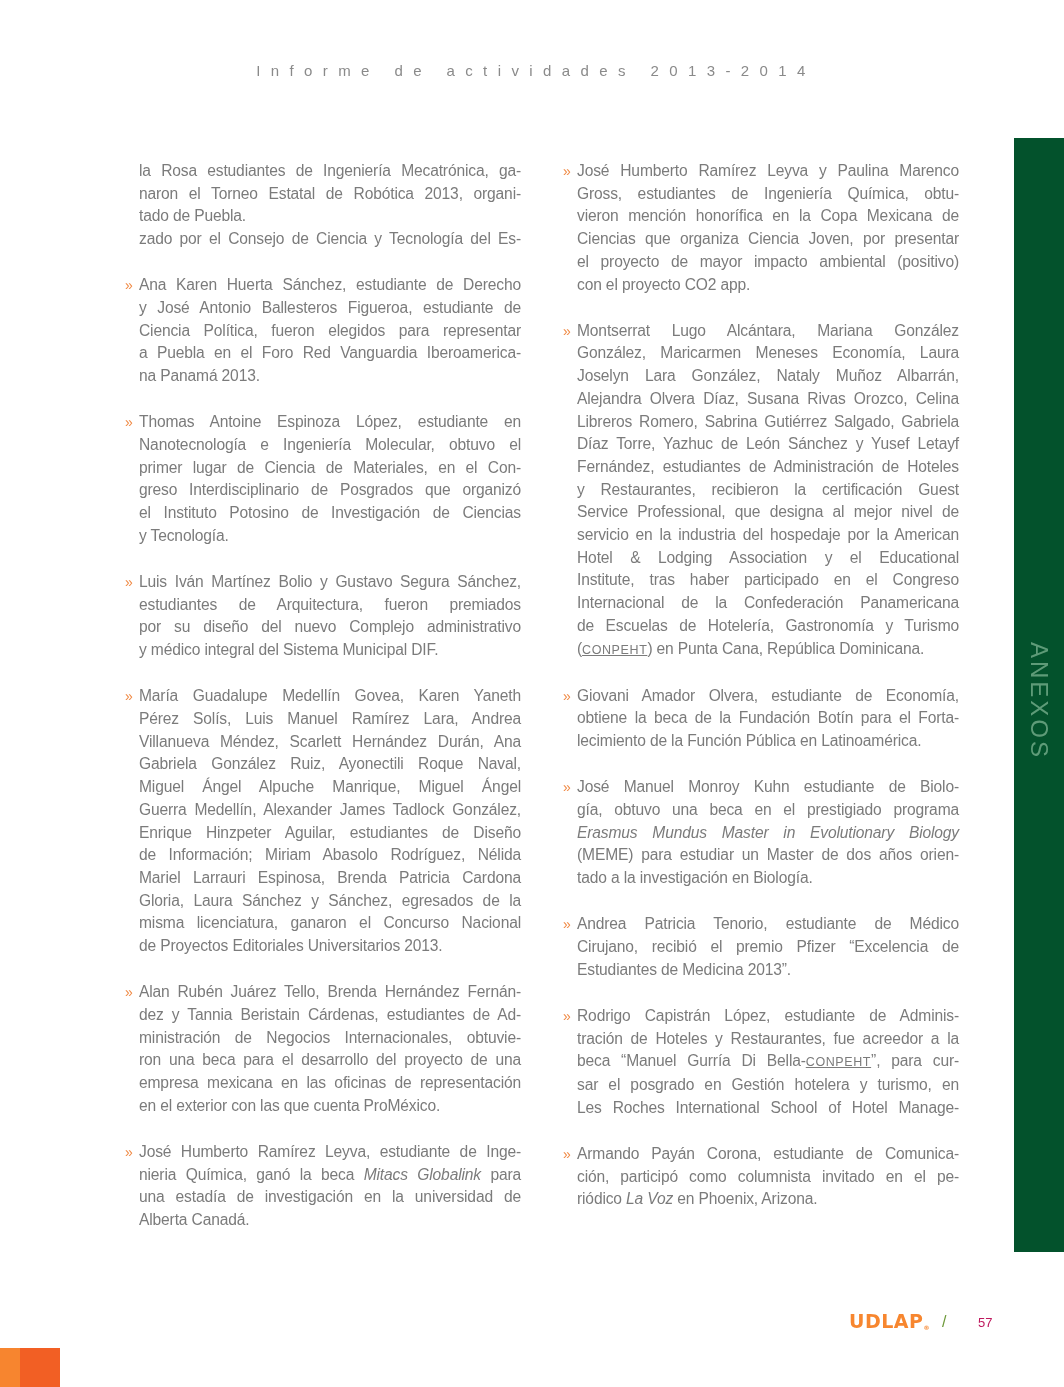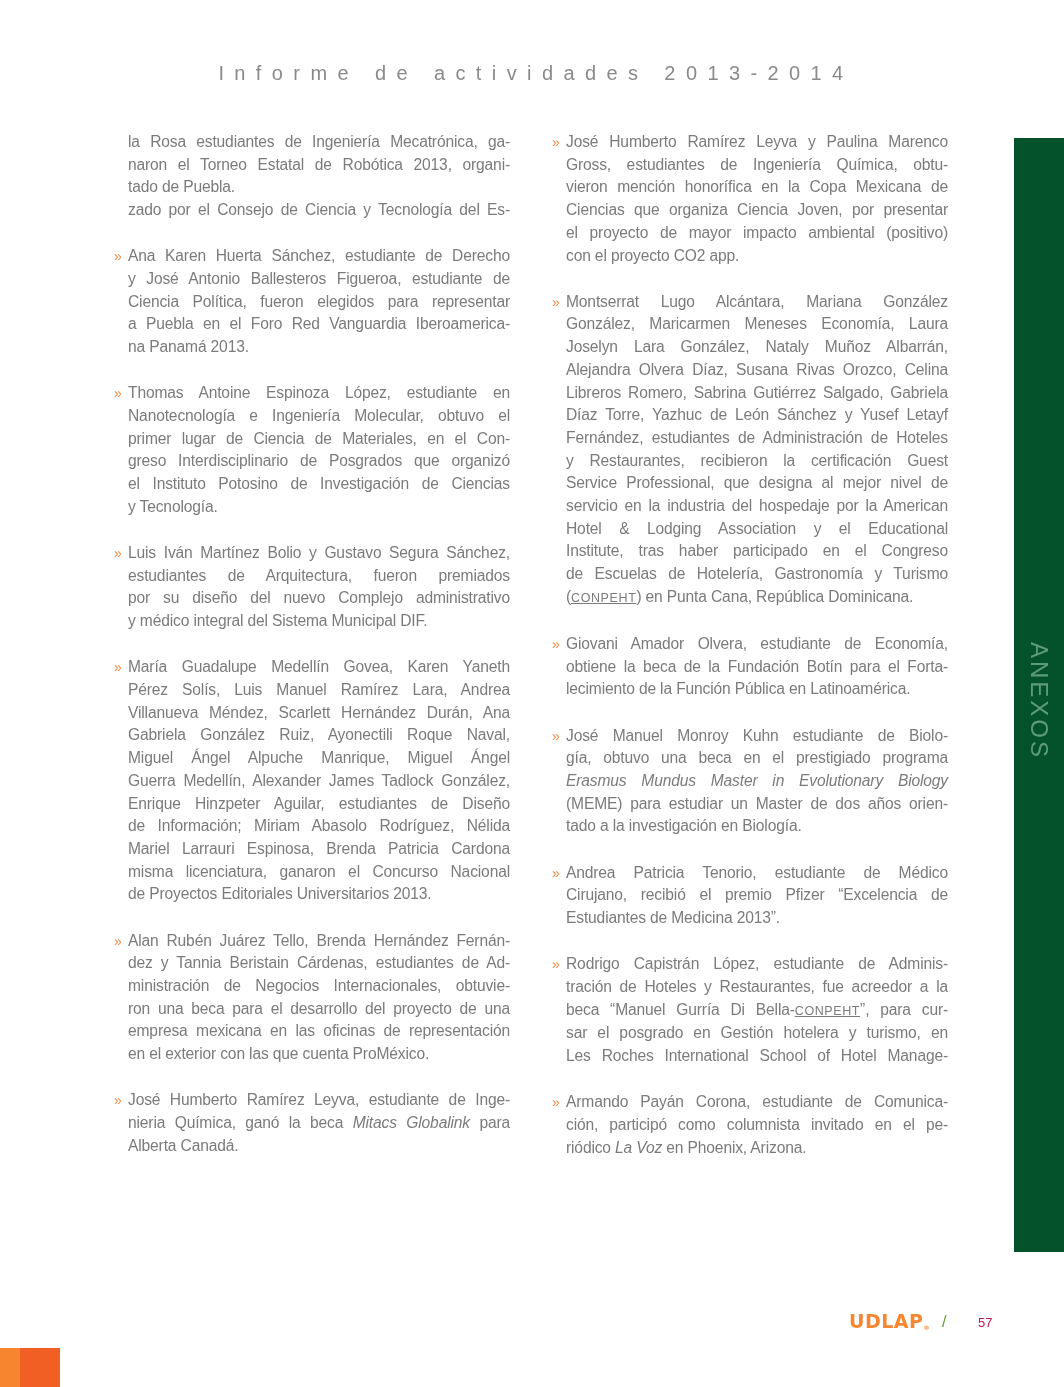--- a/index.html
+++ b/index.html
@@ -1,20 +1,20 @@
 <!DOCTYPE html>
 <html><head>
 <meta charset="utf-8">
 <style>
   html, body { margin: 0; padding: 0; }
   body { width: 1064px; height: 1387px; background: #ffffff; position: relative; overflow: hidden;
          font-family: "Liberation Sans", sans-serif; }
   .header { position: absolute; top: 62px; left: 0; width: 1064px; text-align: center;
-            font-size: 20px; letter-spacing: 10.4px; color: #8a8a8a; padding-left: 8px; box-sizing: border-box; }
-  .col { position: absolute; top: 131px; width: 396px; }
+            font-size: 15px; letter-spacing: 10.4px; color: #8a8a8a; padding-left: 8px; box-sizing: border-box; }
+  .col { position: absolute; top: 160px; width: 396px; margin-left: 11px; }
   .col.left { left: 114px; }
   .col.right { left: 552px; }
   .item { position: relative; padding-left: 14px; margin-bottom: 23.5px; }
   .item .bullet { position: absolute; left: 0; top: 0; color: #f08a45; font-size: 14px; line-height: 22.7px; }
   .line { display: block; font-size: 15.6px; line-height: 22.7px; color: #7b7b7b; text-align: justify;
           text-align-last: justify; white-space: nowrap; letter-spacing: -0.15px; }
   .line.last { text-align-last: left; }
   .line i { }
   .sc { font-size: 12.5px; letter-spacing: 0.6px; text-decoration: underline; }
   .sidebar { position: absolute; left: 1014px; top: 138px; width: 50px; height: 1114px; background: #03522c; }
@@ -70,36 +70,38 @@
       <span class="bullet">»</span>
       <span class="line">María Guadalupe Medellín Govea, Karen Yaneth</span>
       <span class="line">Pérez Solís, Luis Manuel Ramírez Lara, Andrea</span>
       <span class="line">Villanueva Méndez, Scarlett Hernández Durán, Ana</span>
       <span class="line">Gabriela González Ruiz, Ayonectili Roque Naval,</span>
       <span class="line">Miguel Ángel Alpuche Manrique, Miguel Ángel</span>
       <span class="line">Guerra Medellín, Alexander James Tadlock González,</span>
       <span class="line">Enrique Hinzpeter Aguilar, estudiantes de Diseño</span>
       <span class="line">de Información; Miriam Abasolo Rodríguez, Nélida</span>
       <span class="line">Mariel Larrauri Espinosa, Brenda Patricia Cardona</span>
+      <span class="line">Gloria, Laura Sánchez y Sánchez, egresados de la</span>
       <span class="line">misma licenciatura, ganaron el Concurso Nacional</span>
       <span class="line last">de Proyectos Editoriales Universitarios 2013.</span>
     </div>
     <div class="item">
       <span class="bullet">»</span>
       <span class="line">Alan Rubén Juárez Tello, Brenda Hernández Fernán-</span>
       <span class="line">dez y Tannia Beristain Cárdenas, estudiantes de Ad-</span>
       <span class="line">ministración de Negocios Internacionales, obtuvie-</span>
       <span class="line">ron una beca para el desarrollo del proyecto de una</span>
       <span class="line">empresa mexicana en las oficinas de representación</span>
       <span class="line last">en el exterior con las que cuenta ProMéxico.</span>
     </div>
     <div class="item">
       <span class="bullet">»</span>
       <span class="line">José Humberto Ramírez Leyva, estudiante de Inge-</span>
       <span class="line"><span>nieria Química, ganó la beca </span><i>Mitacs Globalink</i><span> para</span></span>
+      <span class="line">una estadía de investigación en la universidad de</span>
       <span class="line last">Alberta Canadá.</span>
     </div>
   </div>
 <div class="col right">
     <div class="item">
       <span class="bullet">»</span>
       <span class="line">José Humberto Ramírez Leyva y Paulina Marenco</span>
       <span class="line">Gross, estudiantes de Ingeniería Química, obtu-</span>
       <span class="line">vieron mención honorífica en la Copa Mexicana de</span>
       <span class="line">Ciencias que organiza Ciencia Joven, por presentar</span>
@@ -113,20 +115,21 @@
       <span class="line">Joselyn Lara González, Nataly Muñoz Albarrán,</span>
       <span class="line">Alejandra Olvera Díaz, Susana Rivas Orozco, Celina</span>
       <span class="line">Libreros Romero, Sabrina Gutiérrez Salgado, Gabriela</span>
       <span class="line">Díaz Torre, Yazhuc de León Sánchez y Yusef Letayf</span>
       <span class="line">Fernández, estudiantes de Administración de Hoteles</span>
       <span class="line">y Restaurantes, recibieron la certificación Guest</span>
       <span class="line">Service Professional, que designa al mejor nivel de</span>
       <span class="line">servicio en la industria del hospedaje por la American</span>
       <span class="line">Hotel &amp; Lodging Association y el Educational</span>
       <span class="line">Institute, tras haber participado en el Congreso</span>
+      <span class="line">Internacional de la Confederación Panamericana</span>
       <span class="line">de Escuelas de Hotelería, Gastronomía y Turismo</span>
       <span class="line last"><span>(</span><span class="sc">CONPEHT</span><span>) en Punta Cana, República Dominicana.</span></span>
     </div>
     <div class="item">
       <span class="bullet">»</span>
       <span class="line">Giovani Amador Olvera, estudiante de Economía,</span>
       <span class="line">obtiene la beca de la Fundación Botín para el Forta-</span>
       <span class="line last">lecimiento de la Función Pública en Latinoamérica.</span>
     </div>
     <div class="item">

